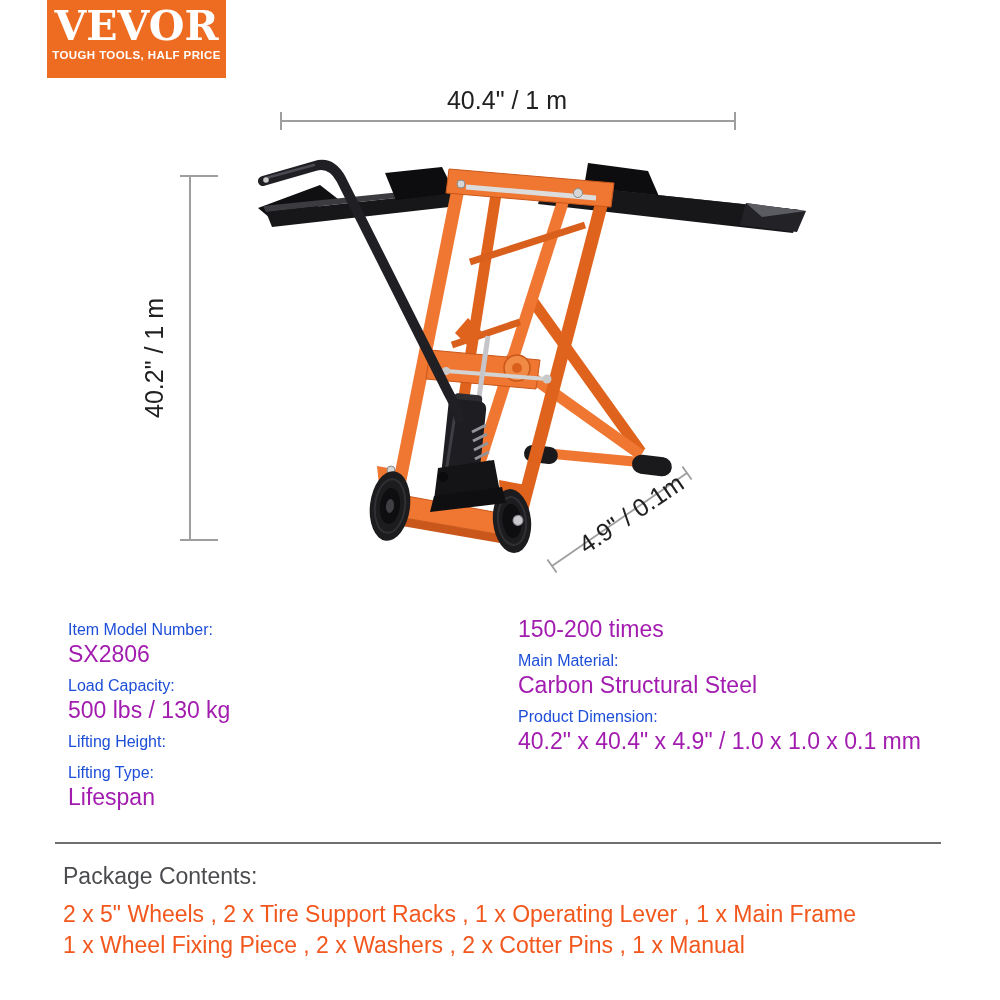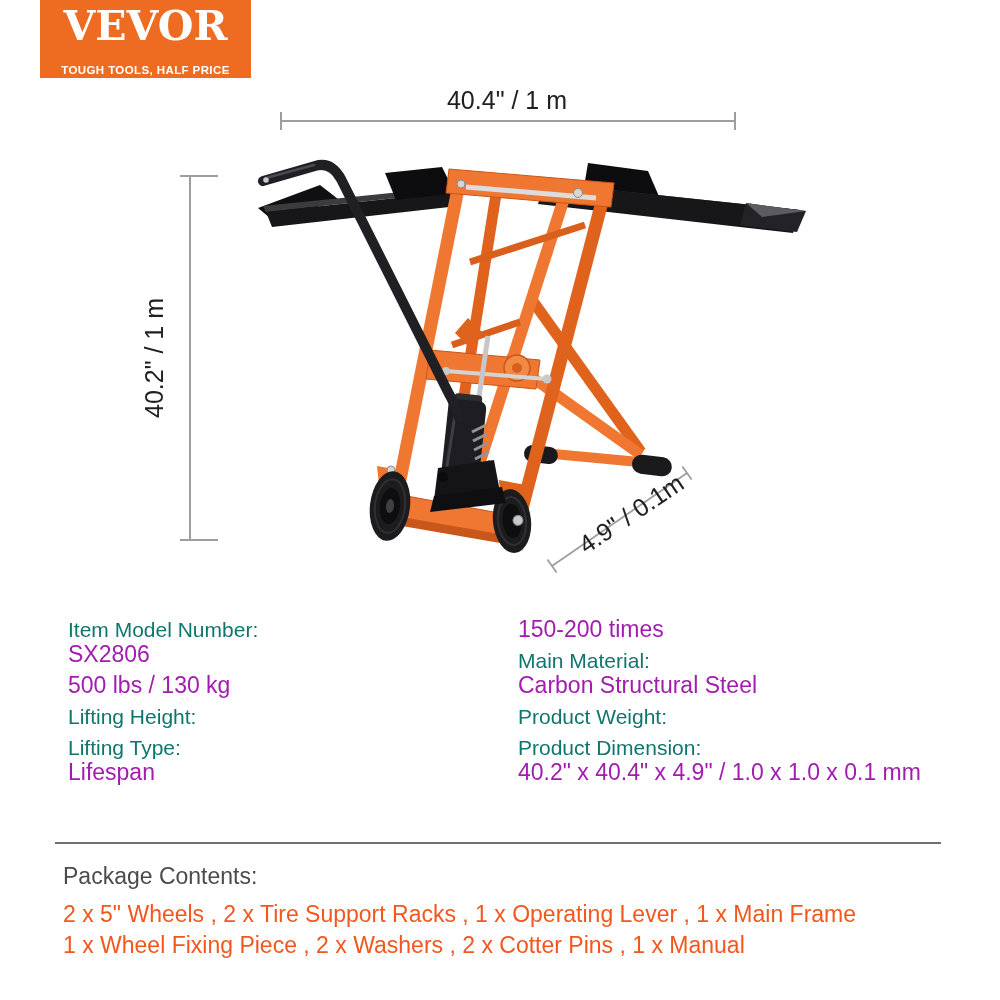--- a/index.html
+++ b/index.html
@@ -2,39 +2,39 @@
 <html><head>
 <meta charset="utf-8">
 <style>
   html,body { margin:0; padding:0; }
   body {
     width:1000px; height:1000px; position:relative; overflow:hidden;
     background:#ffffff; font-family:"Liberation Sans", sans-serif;
   }
   
   .logo {
-    position:absolute; left:40px; top:0; width:211px; height:78px;
+    position:absolute; left:47px; top:0; width:179px; height:78px;
     background:#ee6c21; color:#fff; text-align:center;
   }
   .logo-name {
     font-family:"DejaVu Serif", serif; font-weight:bold; font-size:41px;
     line-height:44px; margin-top:4px; letter-spacing:0px;
   }
   .logo-tagline {
-    font-size:11.5px; font-weight:bold; letter-spacing:0.4px; margin-top:16px;
+    font-size:11.5px; font-weight:bold; letter-spacing:0.4px; margin-top:1px;
   }
   
   .hero-svg { position:absolute; left:0; top:0; }
   .dim-text { font-family:"Liberation Sans", sans-serif; font-size:25px; fill:#202020; }
   
   .spec-col { position:absolute; top:617px; }
   .col-left  { left:68px; }
   .col-right { left:518px; }
   .spec-row { margin-bottom:6px; }
-  .spec-label { font-size:21px; line-height:25px; color:#0f766e; }
+  .spec-label { font-size:16px; line-height:25px; color:#1d4ed8; }
   .spec-value { font-size:23px; line-height:25px; color:#a21caf; }
   .divider {
     position:absolute; left:55px; top:842px; width:886px; height:2px;
     background:#6f6f6f;
   }
   .package { position:absolute; left:63px; top:863px; width:900px; }
   .package-heading { font-size:23px; font-weight:normal; color:#4a4b4e; margin-bottom:9px; }
   .package-line { font-size:23px; line-height:31px; color:#f2571d; }
 </style>
 </head>
@@ -162,41 +162,41 @@
   <div class="logo-name">VEVOR</div>
   <div class="logo-tagline">TOUGH TOOLS, HALF PRICE</div>
 </header>
 
 <section class="spec-col col-left">
   <div class="spec-row">
     <div class="spec-label">Item Model Number:</div>
     <div class="spec-value">SX2806</div>
   </div>
   <div class="spec-row">
+    <div class="spec-label">Load Capacity:</div>
     <div class="spec-value">500 lbs / 130 kg</div>
   </div>
   <div class="spec-row">
     <div class="spec-label">Lifting Height:</div>
   </div>
   <div class="spec-row">
     <div class="spec-label">Lifting Type:</div>
     <div class="spec-value">Lifespan</div>
   </div>
 </section>
 
 <section class="spec-col col-right">
   <div class="spec-row">
     <div class="spec-value">150-200 times</div>
   </div>
   <div class="spec-row">
     <div class="spec-label">Main Material:</div>
     <div class="spec-value">Carbon Structural Steel</div>
   </div>
   <div class="spec-row">
-    <div class="spec-label">Product Weight:</div>
   </div>
   <div class="spec-row">
     <div class="spec-label">Product Dimension:</div>
     <div class="spec-value">40.2" x 40.4" x 4.9" / 1.0 x 1.0 x 0.1 mm</div>
   </div>
 </section>
 
 <div class="divider"></div>
 
 <section class="package">

